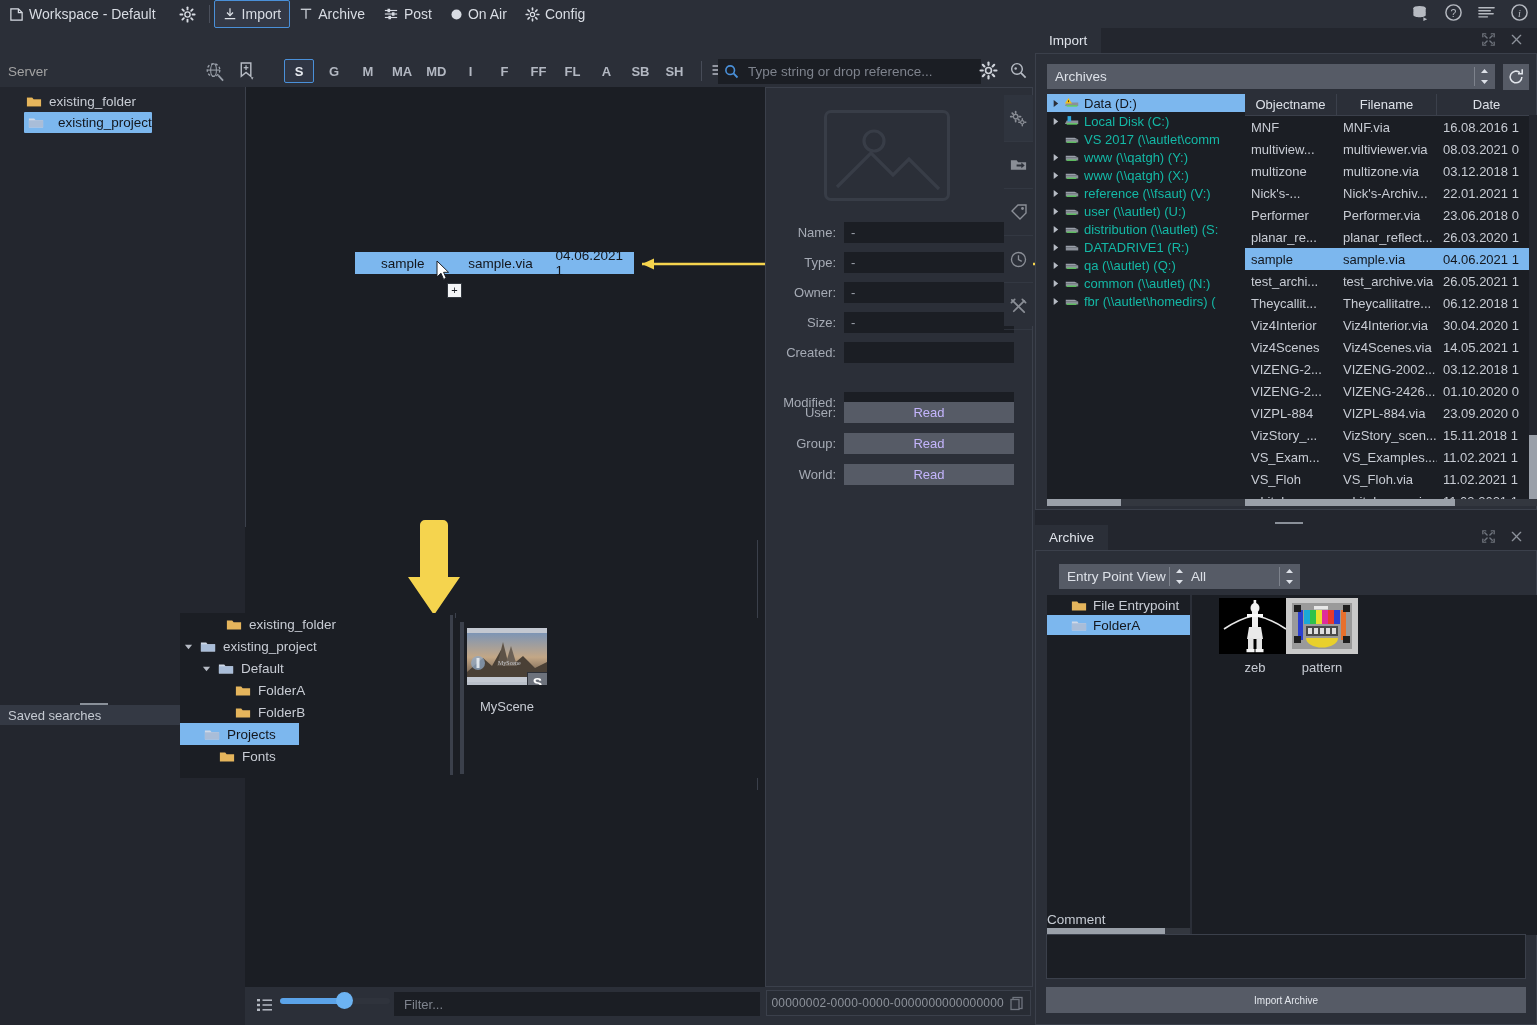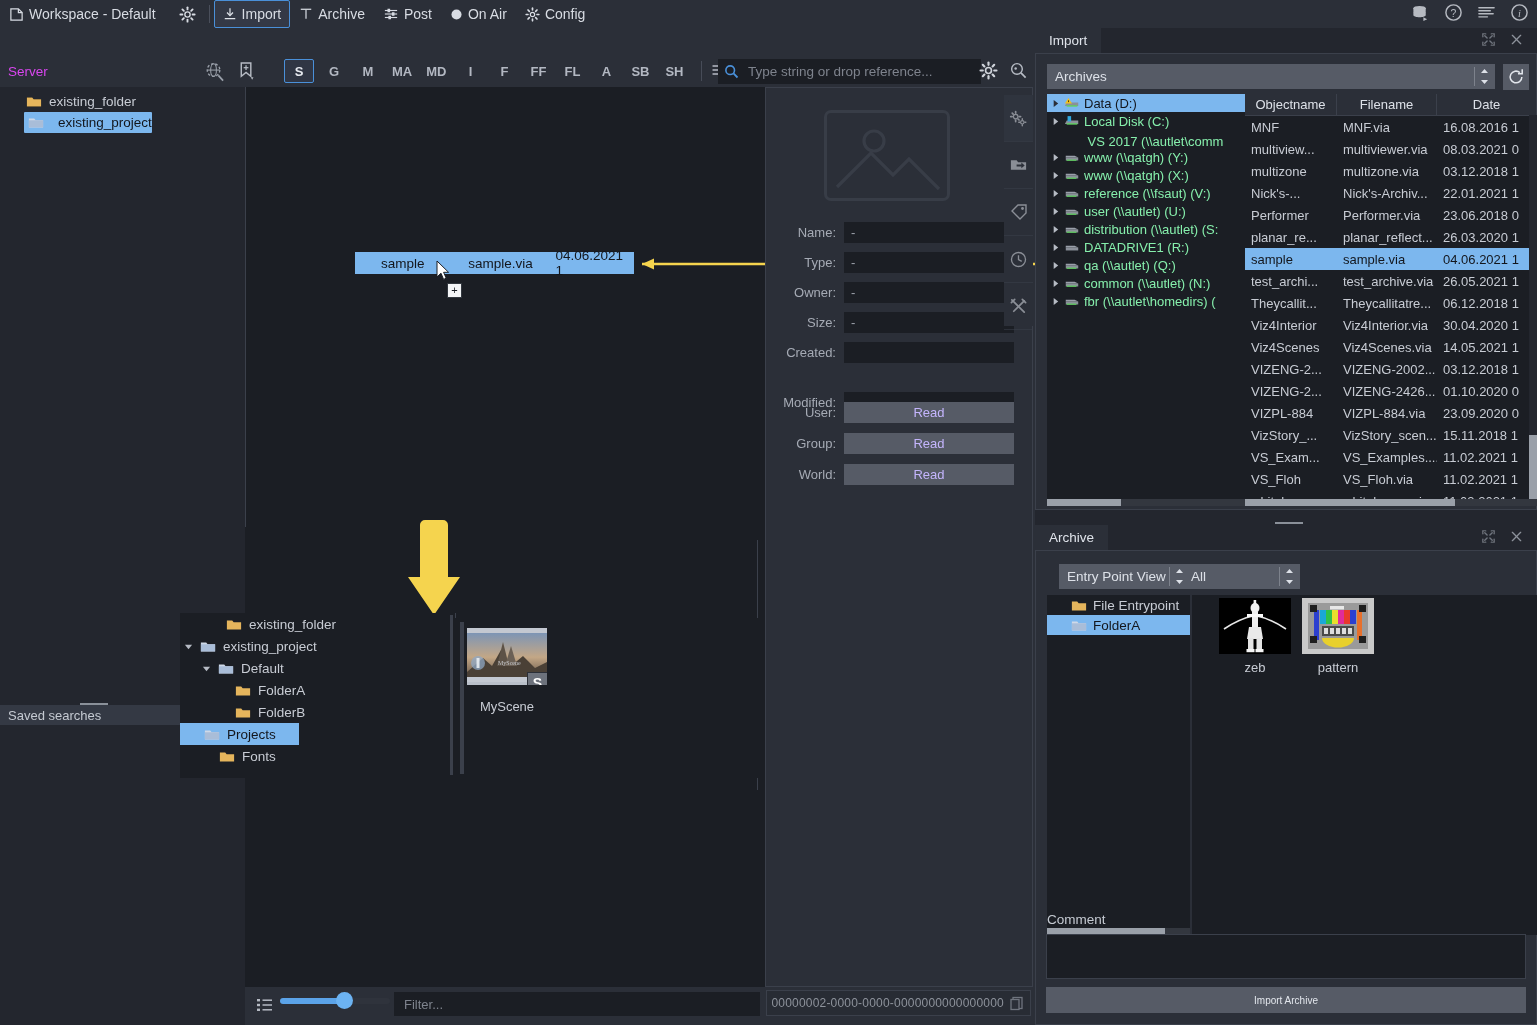--- a/index.html
+++ b/index.html
@@ -19,21 +19,21 @@
 
   
   .tabrow{position:absolute;left:0;top:28px;width:1034px;height:25px;background:#23262e;}
   .tab{position:absolute;left:0;top:0;height:25px;padding:0 14px;line-height:25px;
        background:#2b2f38;color:#dfe3ea;font-size:13.5px;}
   .winbtns{position:absolute;display:flex;gap:14px;align-items:center;}
 
   
   .assettool{position:absolute;left:0;top:55px;width:1034px;height:32px;background:#2b2f38;
              display:flex;align-items:center;}
-  .srv-label{width:190px;padding-left:8px;color:#d946ef;font-size:13.5px;}
+  .srv-label{width:190px;padding-left:8px;color:#a3a3a3;font-size:13.5px;}
   .tlbtns{display:flex;gap:12px;align-items:center;margin-left:6px;}
   .flt{display:flex;align-items:center;gap:0px;margin-left:24px;}
   .fchip{min-width:20px;height:22px;padding:0 4px;display:flex;align-items:center;justify-content:center;
          color:#b3b8c2;font-size:13px;font-weight:bold;margin:0 3px;}
   .fchip.on{border:1px solid #4a90d9;border-radius:2px;color:#e7eaf0;background:#303644;}
   .vsep{width:1px;height:20px;background:#474c58;margin:0 10px;}
   .search{position:absolute;left:718px;top:59px;width:251px;height:25px;background:#1b1e24;
           display:flex;align-items:center;gap:7px;padding:0 6px;}
   .search input{background:transparent;border:0;outline:0;color:#b9bec7;font-size:13.5px;
                 font-family:"Liberation Sans",sans-serif;width:190px;}
@@ -121,21 +121,21 @@
   .dtabbar{position:relative;height:25px;background:#23262e;}
   .dtab{position:absolute;left:0;top:0;height:25px;padding:0 14px;line-height:25px;background:#2b2f38;
         color:#dfe3ea;font-size:13.5px;}
   .combo{height:25px;background:#565b66;color:#dde1e8;font-size:13.5px;display:flex;align-items:center;
          padding-left:8px;box-sizing:border-box;position:relative;}
   .combo .spin{position:absolute;right:6px;top:4px;width:9px;height:17px;}
   .combo .divider{position:absolute;right:20px;top:3px;width:1px;height:19px;background:#7d828c;}
   .refbtn{width:26px;height:26px;background:#565b66;display:flex;align-items:center;justify-content:center;}
 
   .drives{position:absolute;background:#1b1e24;overflow:hidden;}
-  .drow{display:flex;align-items:center;height:18px;font-size:13px;color:#86efac;padding-left:4px;gap:4px;}
+  .drow{display:flex;align-items:center;height:18px;font-size:13px;color:#14b8a6;padding-left:4px;gap:4px;}
   .drow.sel{background:#7cb7ee;color:#13161c;}
 
   .tbl{position:absolute;background:#1b1e24;overflow:hidden;}
   .thead{display:flex;height:21px;background:#2b2f38;border-bottom:1px solid #3b404b;}
   .th{font-size:13px;color:#dde1e8;display:flex;align-items:center;justify-content:center;
       border-right:1px solid #3b404b;box-sizing:border-box;}
   .trow{display:flex;height:22px;font-size:13px;color:#c8ccd4;align-items:center;}
   .trow.sel{background:#7cb7ee;color:#13161c;}
   .td{padding-left:6px;overflow:hidden;white-space:nowrap;box-sizing:border-box;}
 
@@ -662,21 +662,21 @@
         <svg width="9" height="9" viewBox="0 0 10 10">
             <path d="M3 1 L8 5 L3 9 Z" fill="#b6bbc4"></path>
           </svg>
         <svg width="16" height="12" viewBox="0 0 18 13">
           <path d="M3 6 h13 v4 h-15 z" fill="#8a8f99"></path>
             <rect x="3" y="9" width="12" height="1.6" fill="#5fd15f"></rect>
           <rect x="4" y="1" width="4" height="6" fill="#2fa8e0"></rect>
         </svg>
         <span>Local Disk (C:)</span>
       </div>
-      <div class="drow" style="padding-left:17px;flex-direction:column;">
+      <div class="drow" style="padding-left:17px;">
         <svg width="16" height="12" viewBox="0 0 18 13">
           <path d="M2 5 h10 l4 2 h-14 z" fill="#9aa0aa"></path>
             <path d="M2 7 h14 v3.4 h-14 z" fill="#8a8f99"></path>
             <rect x="3" y="9.4" width="11" height="1.4" fill="#5fd15f"></rect>
         </svg>
         <span>VS 2017 (\\autlet\comm</span>
       </div>
       <div class="drow">
         <svg width="9" height="9" viewBox="0 0 10 10">
             <path d="M3 1 L8 5 L3 9 Z" fill="#b6bbc4"></path>
@@ -963,21 +963,21 @@
             <rect x="29" y="40" width="5.5" height="12" fill="#e4e4e4"></rect>
             <rect x="37.5" y="40" width="5.5" height="12" fill="#e4e4e4"></rect>
             <rect x="27.5" y="51" width="8" height="3.2" fill="#f5f5f5"></rect>
             <rect x="36.5" y="51" width="8" height="3.2" fill="#f5f5f5"></rect>
             <rect x="28" y="16" width="16" height="3" fill="#fafafa"></rect>
           </svg>
         </div>
         <div class="thlabel">zeb</div>
       </div>
 
-      <div class="thtile" style="left:110px;top:3px;">
+      <div class="thtile" style="left:94px;top:3px;">
         <div class="thimg">
           <svg width="72" height="56" viewBox="0 0 72 56">
             <rect width="72" height="56" fill="#c9c9c9"></rect>
             <rect x="6" y="5" width="60" height="46" fill="#9a9a9a"></rect>
             <g>
               <rect x="18" y="12" width="6" height="14" fill="#1aa8d8"></rect>
               <rect x="24" y="12" width="6" height="14" fill="#2fc24a"></rect>
               <rect x="30" y="12" width="6" height="14" fill="#e8e02c"></rect>
               <rect x="36" y="12" width="6" height="14" fill="#e02c9a"></rect>
               <rect x="42" y="12" width="6" height="14" fill="#e8392c"></rect>

